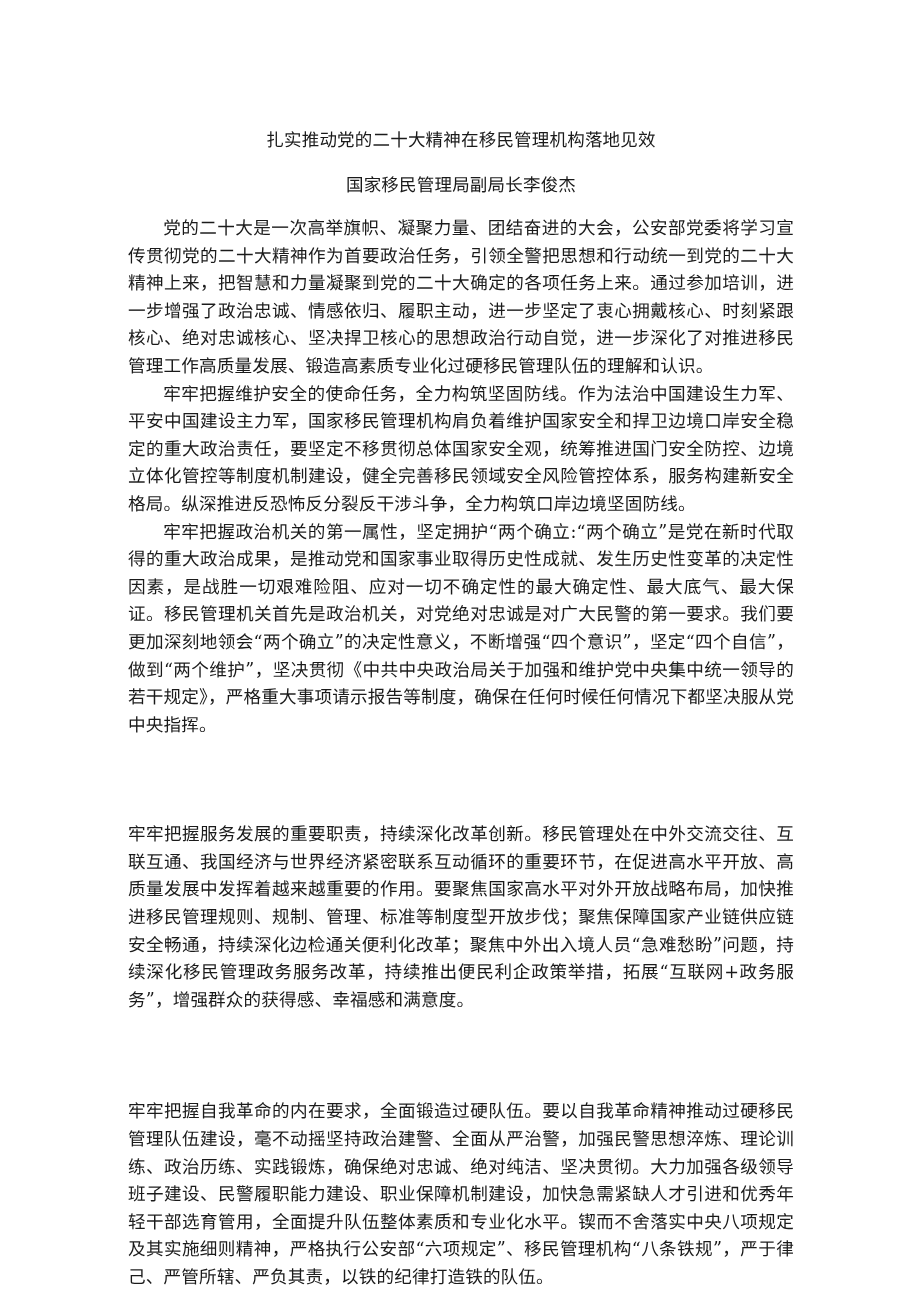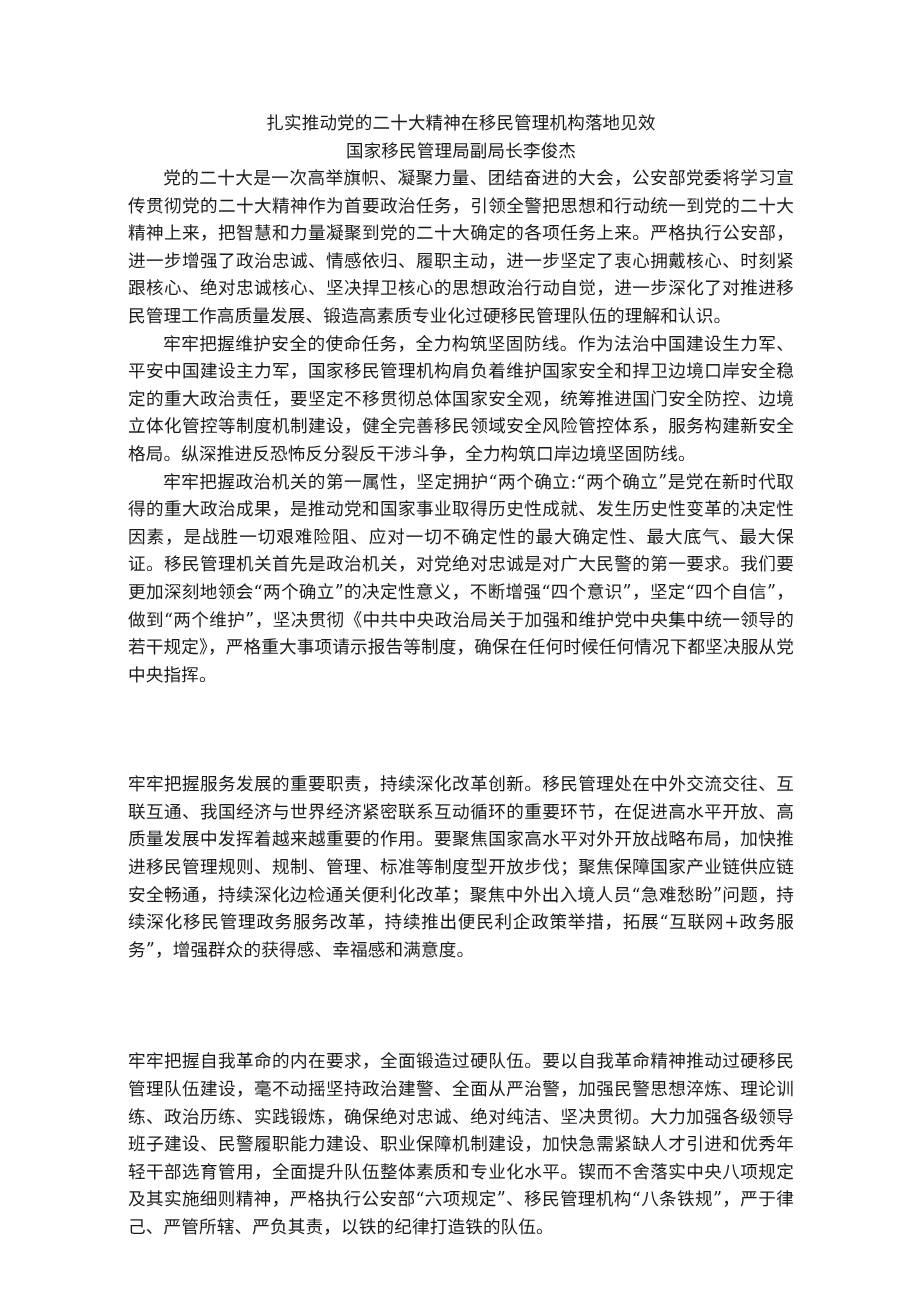--- a/index.html
+++ b/index.html
@@ -25,29 +25,29 @@
     position: absolute;
     left: 128px;
     top: 110px;
     width: 666px;
   }
   .doc-title {
     font-size: 17.5px;
     line-height: 27.5px;
     text-align: center;
     font-weight: normal;
-    margin: 0;
+    margin: 17px;
     letter-spacing: 0.2px;
   }
   .doc-byline {
     font-size: 17.5px;
     line-height: 27.5px;
     text-align: center;
     font-weight: normal;
-    margin: 0;
+    margin: 16px;
     letter-spacing: 0.2px;
   }
   .para {
     font-size: 17.6px;
     line-height: 27.6px;
     margin: 0;
     text-align: justify;
     text-justify: inter-ideograph;
     text-align-last: left;
     letter-spacing: 0.15px;
@@ -65,21 +65,21 @@
 </head>
 <body>
 
 <div class="page">
   <div class="content">
 
     <h1 class="doc-title">扎实推动党的二十大精神在移民管理机构落地见效</h1>
 
     <div class="doc-byline">国家移民管理局副局长李俊杰</div>
 
-    <p class="para indented">党的二十大是一次高举旗帜、凝聚力量、团结奋进的大会，公安部党委将学习宣传贯彻党的二十大精神作为首要政治任务，引领全警把思想和行动统一到党的二十大精神上来，把智慧和力量凝聚到党的二十大确定的各项任务上来。严格执行公安部，进一步增强了政治忠诚、情感依归、履职主动，进一步坚定了衷心拥戴核心、时刻紧跟核心、绝对忠诚核心、坚决捍卫核心的思想政治行动自觉，进一步深化了对推进移民管理工作高质量发展、锻造高素质专业化过硬移民管理队伍的理解和认识。</p>
+    <p class="para indented">党的二十大是一次高举旗帜、凝聚力量、团结奋进的大会，公安部党委将学习宣传贯彻党的二十大精神作为首要政治任务，引领全警把思想和行动统一到党的二十大精神上来，把智慧和力量凝聚到党的二十大确定的各项任务上来。通过参加培训，进一步增强了政治忠诚、情感依归、履职主动，进一步坚定了衷心拥戴核心、时刻紧跟核心、绝对忠诚核心、坚决捍卫核心的思想政治行动自觉，进一步深化了对推进移民管理工作高质量发展、锻造高素质专业化过硬移民管理队伍的理解和认识。</p>
 
     <p class="para indented">牢牢把握维护安全的使命任务，全力构筑坚固防线。作为法治中国建设生力军、平安中国建设主力军，国家移民管理机构肩负着维护国家安全和捍卫边境口岸安全稳定的重大政治责任，要坚定不移贯彻总体国家安全观，统筹推进国门安全防控、边境立体化管控等制度机制建设，健全完善移民领域安全风险管控体系，服务构建新安全格局。纵深推进反恐怖反分裂反干涉斗争，全力构筑口岸边境坚固防线。</p>
 
     <p class="para indented">牢牢把握政治机关的第一属性，坚定拥护“两个确立:“两个确立”是党在新时代取得的重大政治成果，是推动党和国家事业取得历史性成就、发生历史性变革的决定性因素，是战胜一切艰难险阻、应对一切不确定性的最大确定性、最大底气、最大保证。移民管理机关首先是政治机关，对党绝对忠诚是对广大民警的第一要求。我们要更加深刻地领会“两个确立”的决定性意义，不断增强“四个意识”，坚定“四个自信”，做到“两个维护”，坚决贯彻《中共中央政治局关于加强和维护党中央集中统一领导的若干规定》，严格重大事项请示报告等制度，确保在任何时候任何情况下都坚决服从党中央指挥。</p>
 
     <div class="gap-block"></div>
 
     <p class="para flush">牢牢把握服务发展的重要职责，持续深化改革创新。移民管理处在中外交流交往、互联互通、我国经济与世界经济紧密联系互动循环的重要环节，在促进高水平开放、高质量发展中发挥着越来越重要的作用。要聚焦国家高水平对外开放战略布局，加快推进移民管理规则、规制、管理、标准等制度型开放步伐；聚焦保障国家产业链供应链安全畅通，持续深化边检通关便利化改革；聚焦中外出入境人员“急难愁盼”问题，持续深化移民管理政务服务改革，持续推出便民利企政策举措，拓展“互联网+政务服务”，增强群众的获得感、幸福感和满意度。</p>
 
     <div class="gap-block-2"></div>

